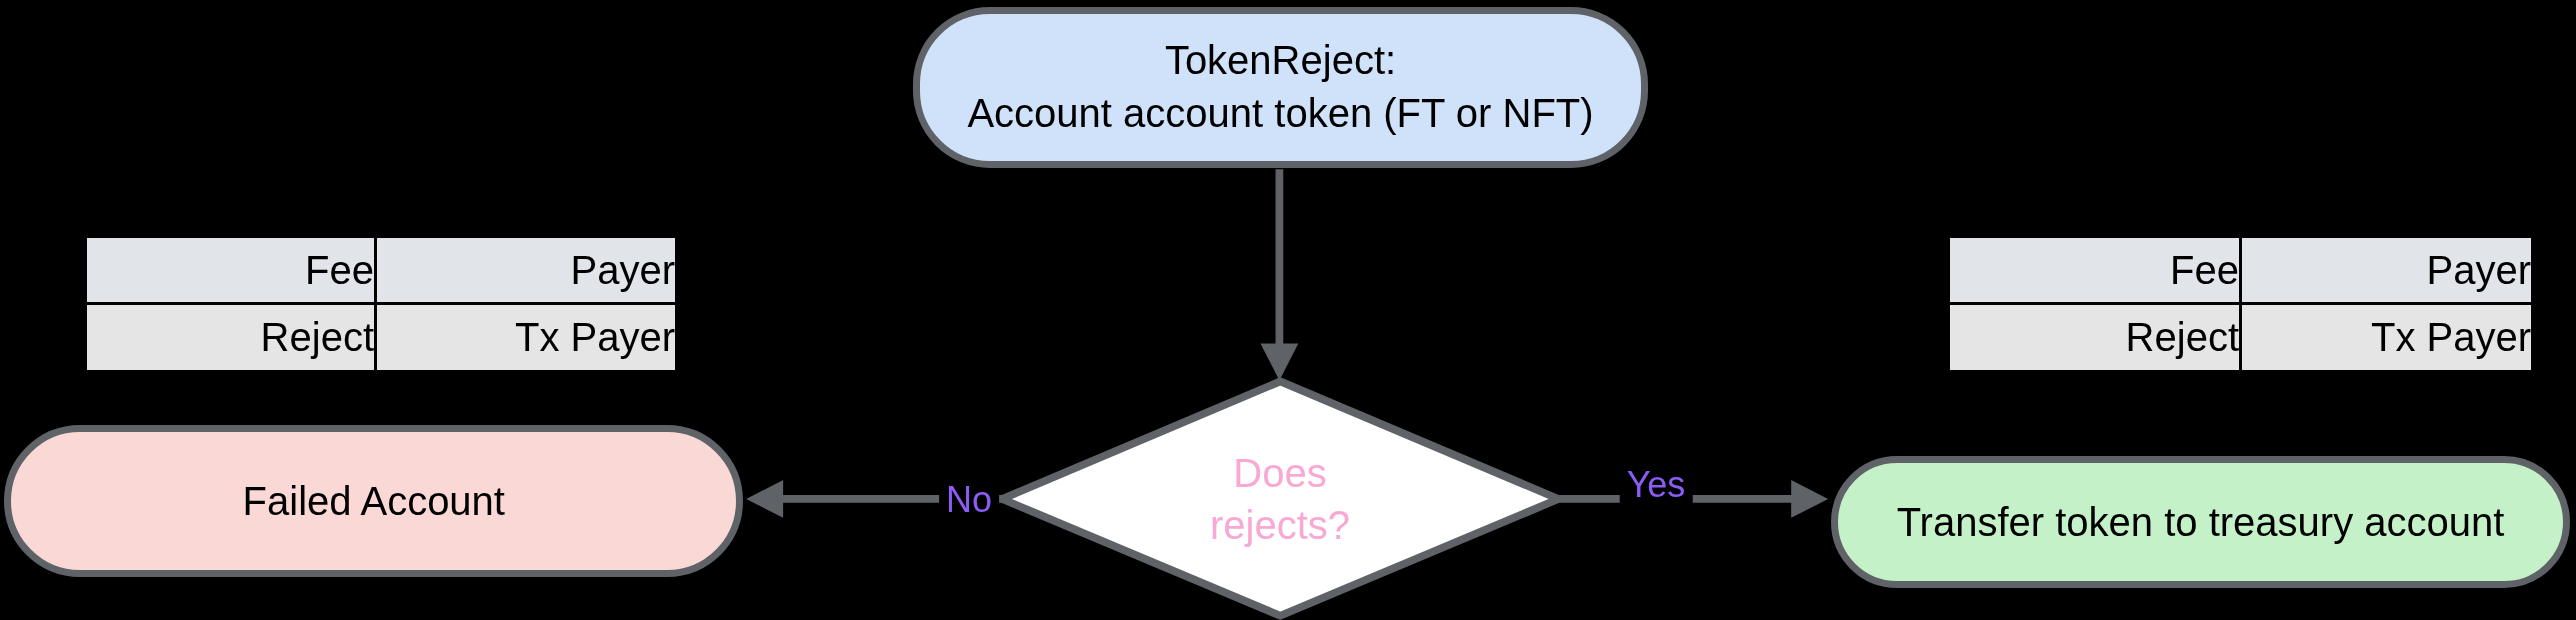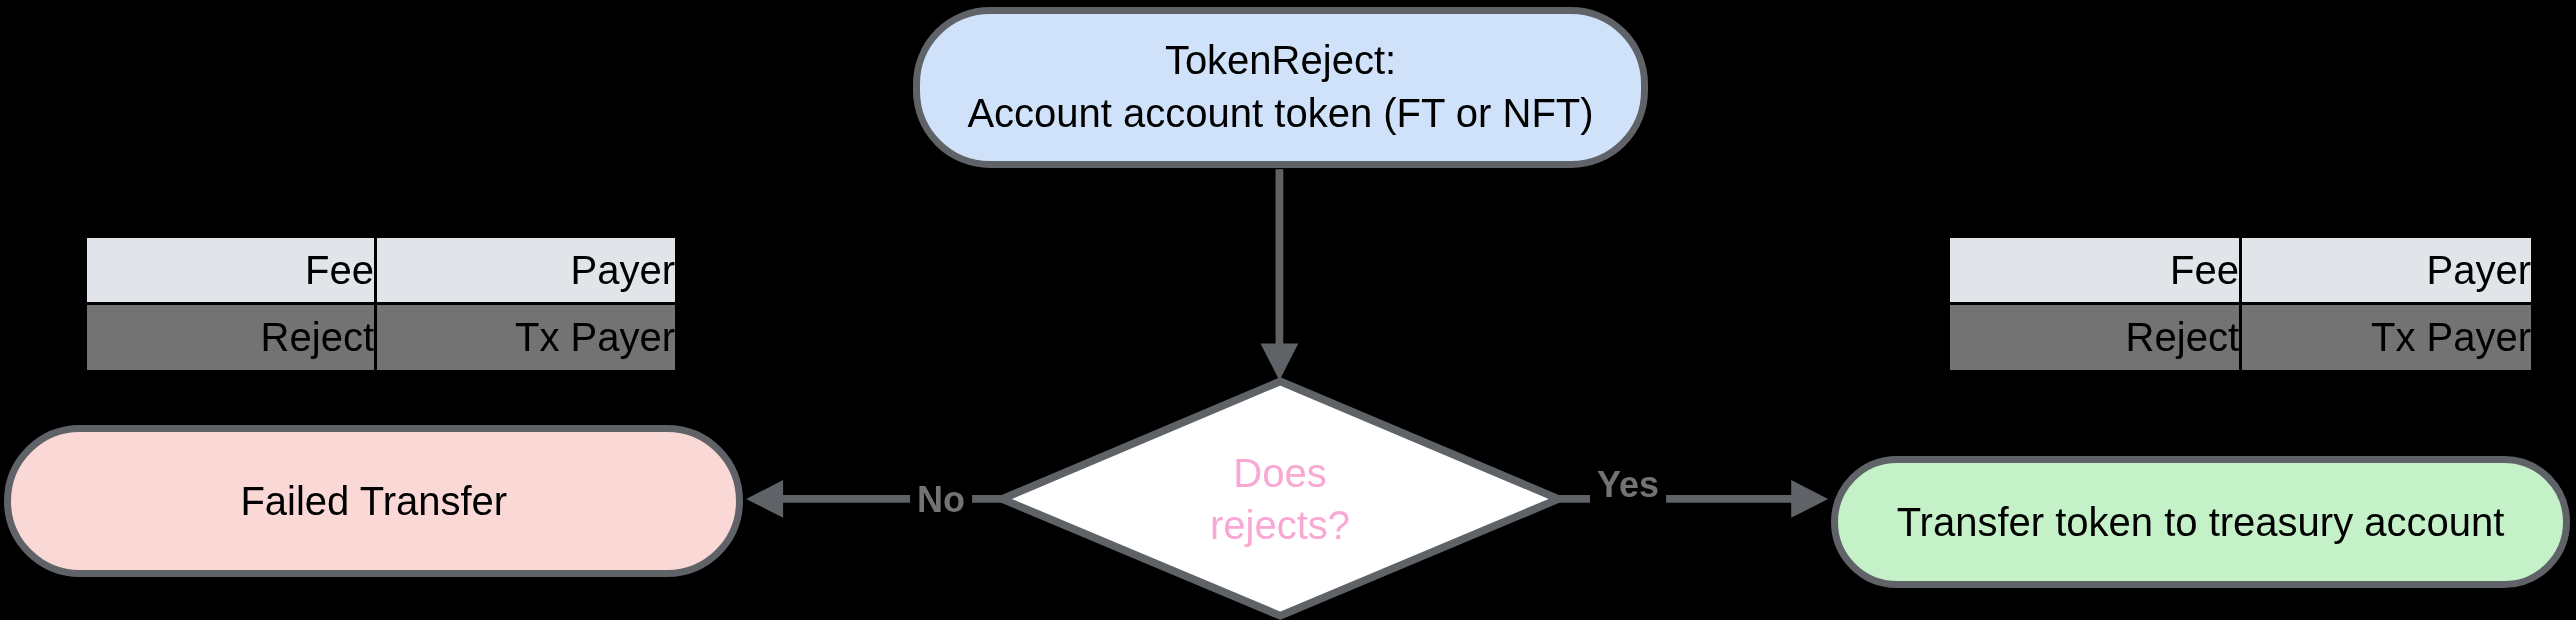--- a/index.html
+++ b/index.html
@@ -58,45 +58,46 @@
     width: 481px;
     text-align: center;
     color: #f9a8d4;
     font-size: 40px;
     line-height: 52px;
   }
   .edge-label {
     position: absolute;
     transform: translate(-50%, -50%);
     background: #000000;
-    color: #737373;
+    color: #8b5cf6;
     font-size: 36px;
-    font-weight: bold;
+    font-weight: normal;
     padding: 0 6.9px;
     line-height: 41px;
+    margin-left: 28px;
   }
   #edge-label-no  { left: 941px; top: 499px; }
   #edge-label-yes { left: 1628px; top: 484px; }
   table.fee-table {
     position: absolute;
     border-collapse: collapse;
     table-layout: fixed;
     background: #ffffff;
     font-size: 40px;
     color: #000000;
     text-align: right;
   }
   table.fee-table td, table.fee-table th {
     border: 3.4px solid #000000;
     font-weight: normal;
     padding: 0;
     overflow: hidden;
   }
   table.fee-table tr.hdr td { background: #e1e4e8; height: 64px; }
-  table.fee-table tr.bod td { background: #737373; height: 65px; }
+  table.fee-table tr.bod td { background: #e5e5e5; height: 65px; }
   #fee-table-left  { left: 84px;  top: 235px; width: 592px; }
   #fee-table-right { left: 1947px; top: 235px; width: 584px; }
 </style>
 </head>
 <body>
 
 <div id="canvas">
 
   <svg id="edge-layer" viewBox="0 0 3000 723" xmlns="http://www.w3.org/2000/svg">
 
@@ -125,21 +126,21 @@
 
   <div id="decision-label">
     <div>Does</div>
     <div>rejects?</div>
   </div>
 
   <div class="edge-label" id="edge-label-no">No</div>
   <div class="edge-label" id="edge-label-yes">Yes</div>
 
   <div class="node stadium" id="failed-node">
-    <div>Failed Transfer</div>
+    <div>Failed Account</div>
   </div>
 
   <div class="node stadium" id="success-node">
     <div>Transfer token to treasury account</div>
   </div>
 
   <table class="fee-table" id="fee-table-left">
     <colgroup>
         <col style="width:290px">
         <col style="width:301px">

